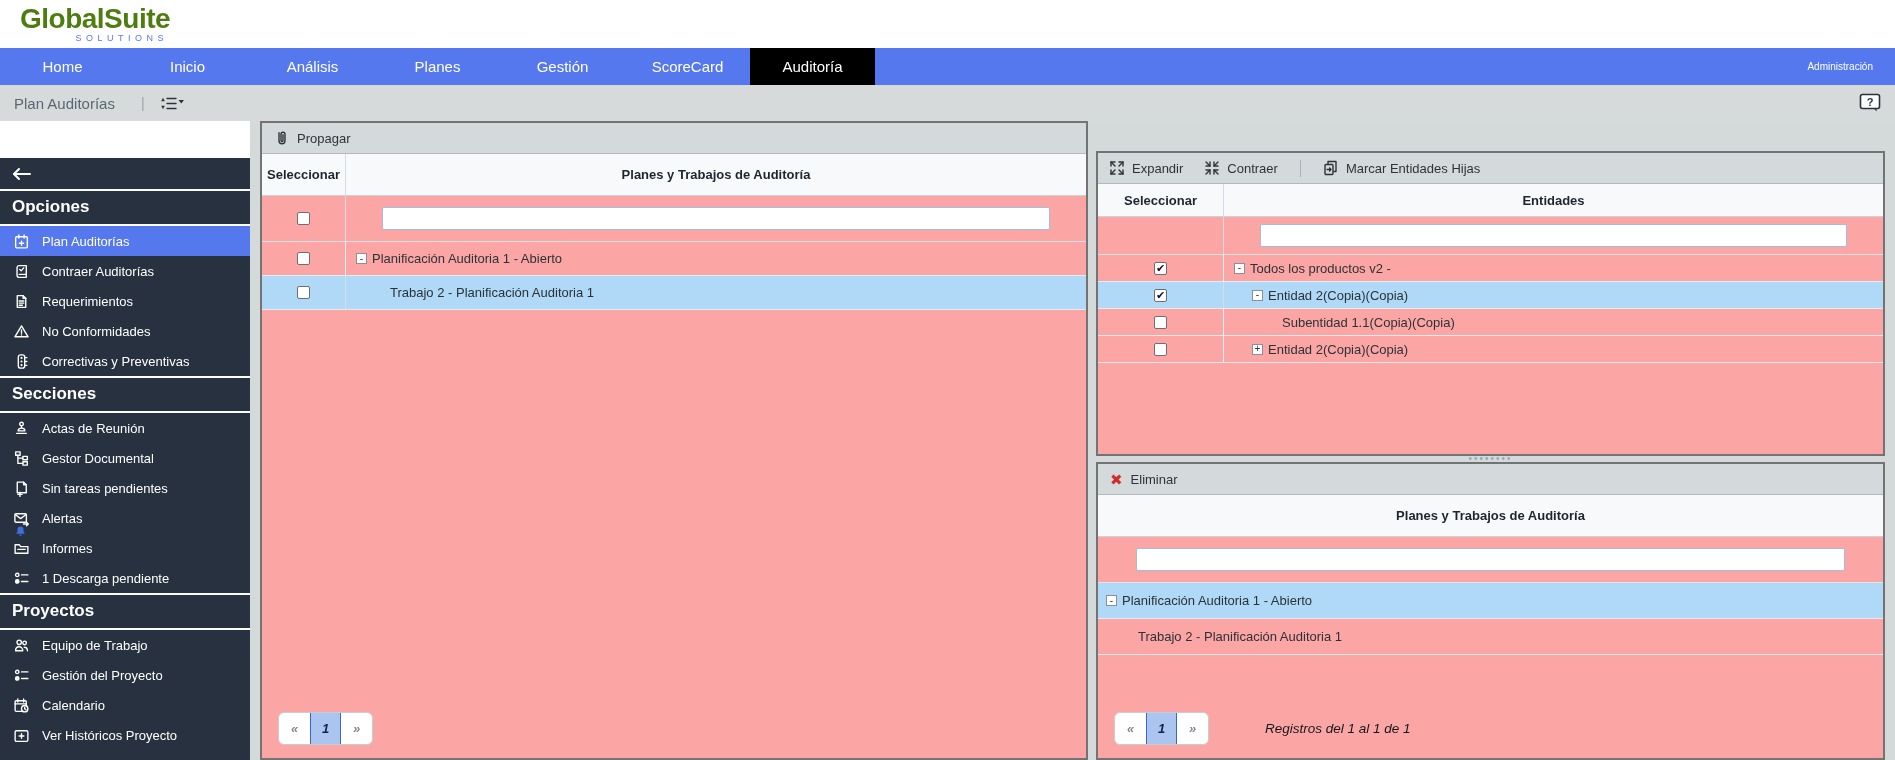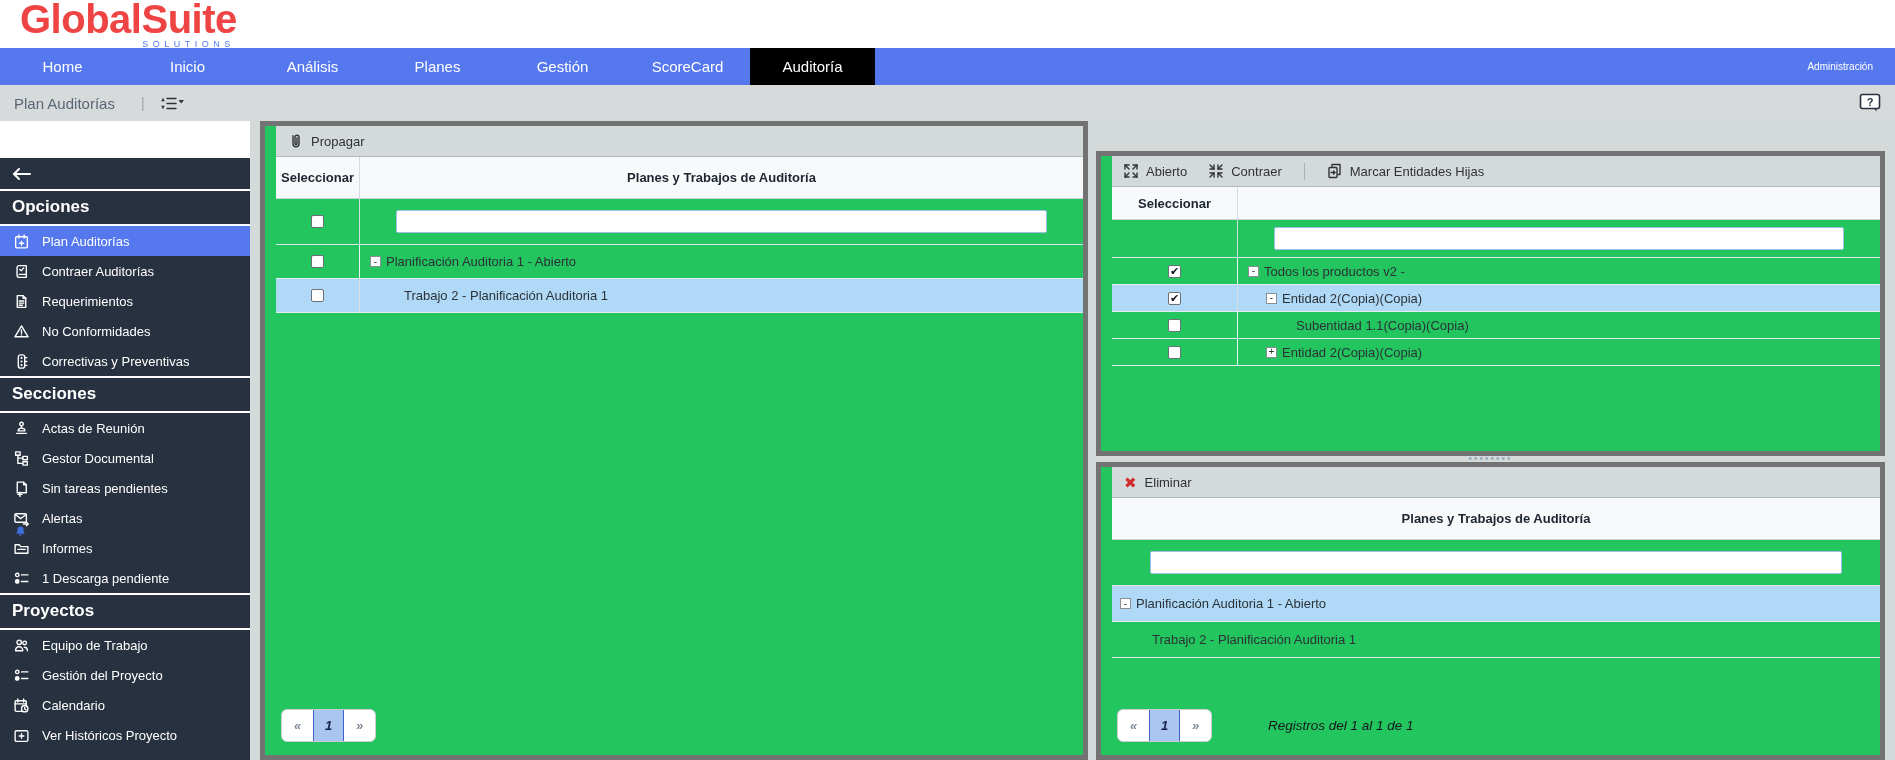--- a/index.html
+++ b/index.html
@@ -2,21 +2,21 @@
 <html><head>
 <meta charset="utf-8">
 <style>
   * { box-sizing: border-box; }
   html,body { margin:0; padding:0; width:1895px; height:760px; overflow:hidden;
     font-family:"Liberation Sans","DejaVu Sans",sans-serif; background:#fff; }
 
   
   .app-header { height:48px; background:#fff; display:flex; align-items:center; padding-left:20px; }
   .logo { display:inline-block; line-height:1; }
-  .logo-name { font-size:40px; font-weight:700; color:#ef4444; letter-spacing:-0.5px; }
+  .logo-name { font-size:28px; font-weight:700; color:#4d7c0f; letter-spacing:-0.5px; }
   .logo-tag { font-size:9px; letter-spacing:4.5px; color:#5578EE; text-align:right; margin-top:1px; padding-right:2px; }
 
   
   .main-nav { height:37px; background:#5578EE; display:flex; align-items:stretch; }
   .nav-item { width:125px; display:flex; align-items:center; justify-content:center;
     color:#fff; font-size:15px; cursor:pointer; }
   .nav-item.active { background:#000000; }
   .nav-admin { margin-left:auto; padding:0 22px; display:flex; align-items:center; color:#fff; font-size:10px; cursor:pointer; }
 
   
@@ -34,21 +34,21 @@
   
   .side-back { height:31px; display:flex; align-items:center; padding:0 10px; cursor:pointer; }
   .side-heading { font-size:17px; font-weight:700; padding:6px 12px 7px; border-top:2px solid #FDFDFD; border-bottom:2px solid #FDFDFD; }
   .side-item { height:30px; display:flex; align-items:center; padding-left:12px; gap:12px; font-size:13px; cursor:pointer; position:relative; }
   .side-item.selected { background:#5578EE; }
   .sicon { width:18px; height:18px; flex:none; display:flex; align-items:center; justify-content:center; }
   .sicon svg { width:17px; height:17px; }
   .bell-badge { position:absolute; left:15px; bottom:-7px; }
 
   
-  .panel { position:absolute; background:#22c55e; border:5px solid #737373;padding-left:11px; }
+  .panel { position:absolute; background:#fca5a5; border:2px solid #737373; }
   #plans-panel { left:10px; top:0; width:828px; bottom:0; }
   #right-col { position:absolute; left:846px; right:10px; top:0; bottom:0; }
   #entities-panel { left:0; right:0; top:30px; height:305px; }
   .splitter { position:absolute; top:335px; left:0; right:0; height:6px; display:flex; align-items:center; justify-content:center; cursor:row-resize; }
   .splitter::after { content:"\2022\2022\2022\2022\2022\2022\2022\2022"; color:#8FAABB; font-size:10px; letter-spacing:2px; line-height:4px; }
   #delete-panel { left:0; right:0; top:341px; bottom:0; }
 
   .ptoolbar { height:31px; background:#D4D9DB; border-bottom:1px solid #AEB9C0; display:flex; align-items:center; padding:0 12px; gap:22px; }
   .tbtn { display:flex; align-items:center; gap:8px; font-size:13px; color:#2f3338; cursor:pointer; }
   .tsep { width:1px; height:17px; background:#A7B2BA; }
@@ -366,41 +366,42 @@
 
     <div id="right-col">
 
       <section class="panel" id="entities-panel">
         <div class="ptoolbar">
           <div class="tbtn">
             <svg class="ic" width="14" height="14" viewBox="0 0 14 14">
               <path d="M1 5V1h4M13 5V1H9M1 9v4h4M13 9v4H9"></path>
                 <path d="M1 1l4 4M13 1L9 5M1 13l4-4M13 13L9 9"></path>
             </svg>
-            <span>Abierto</span>
+            <span>Expandir</span>
           </div>
           <div class="tbtn">
             <svg class="ic" width="14" height="14" viewBox="0 0 14 14">
               <path d="M5 1v4H1M9 1v4h4M5 13V9H1M9 13V9h4"></path>
                 <path d="M5 5L1 1M9 5l4-4M5 9l-4 4M9 9l4 4"></path>
             </svg>
             <span>Contraer</span>
           </div>
           <div class="tsep"></div>
           <div class="tbtn">
             <svg class="ic" width="15" height="16" viewBox="0 0 15 16">
               <path d="M5 3.5V1.5h8v10h-2"></path>
                 <rect x="2" y="4.5" width="8" height="10" rx="1"></rect>
                 <path d="M4 9.5h4M8 9.5L6.6 8.1M8 9.5l-1.4 1.4"></path>
             </svg>
             <span>Marcar Entidades Hijas</span>
           </div>
         </div>
         <div class="thead thead-entities">
           <div class="col-sel">Seleccionar</div>
+          <div class="col-main">Entidades</div>
         </div>
         <div class="frow frow-entities">
           <div class="col-sel" style="border-right:1px solid #D5DDE3;"></div>
           <div class="col-main">
             <input class="filter-input" value="" style="">
           </div>
         </div>
         <div class="trow trow-entities">
           <div class="col-sel" style="border-right:1px solid #EDF1F4;">
             <span class="cb checked"></span>

